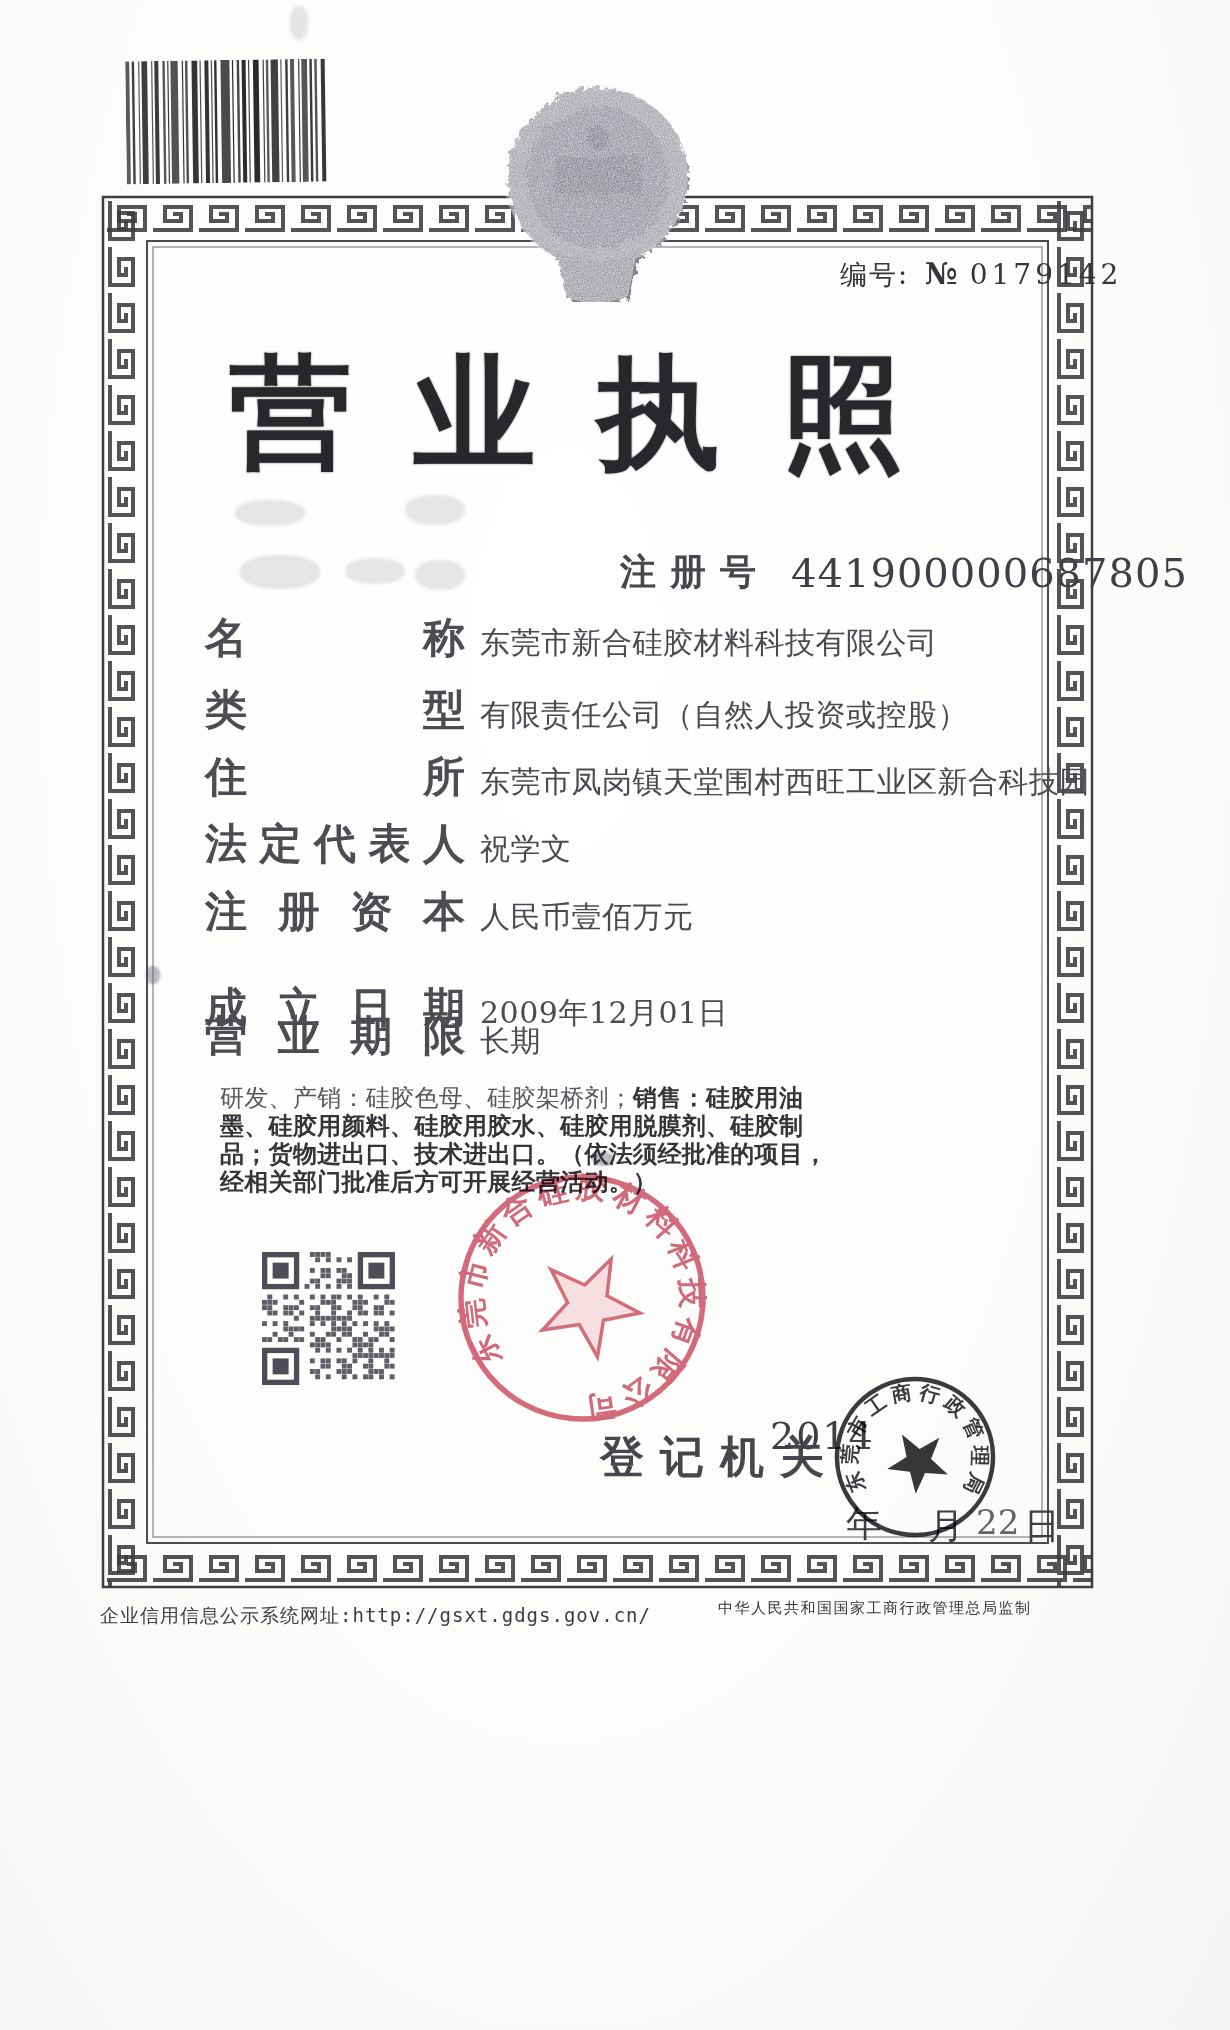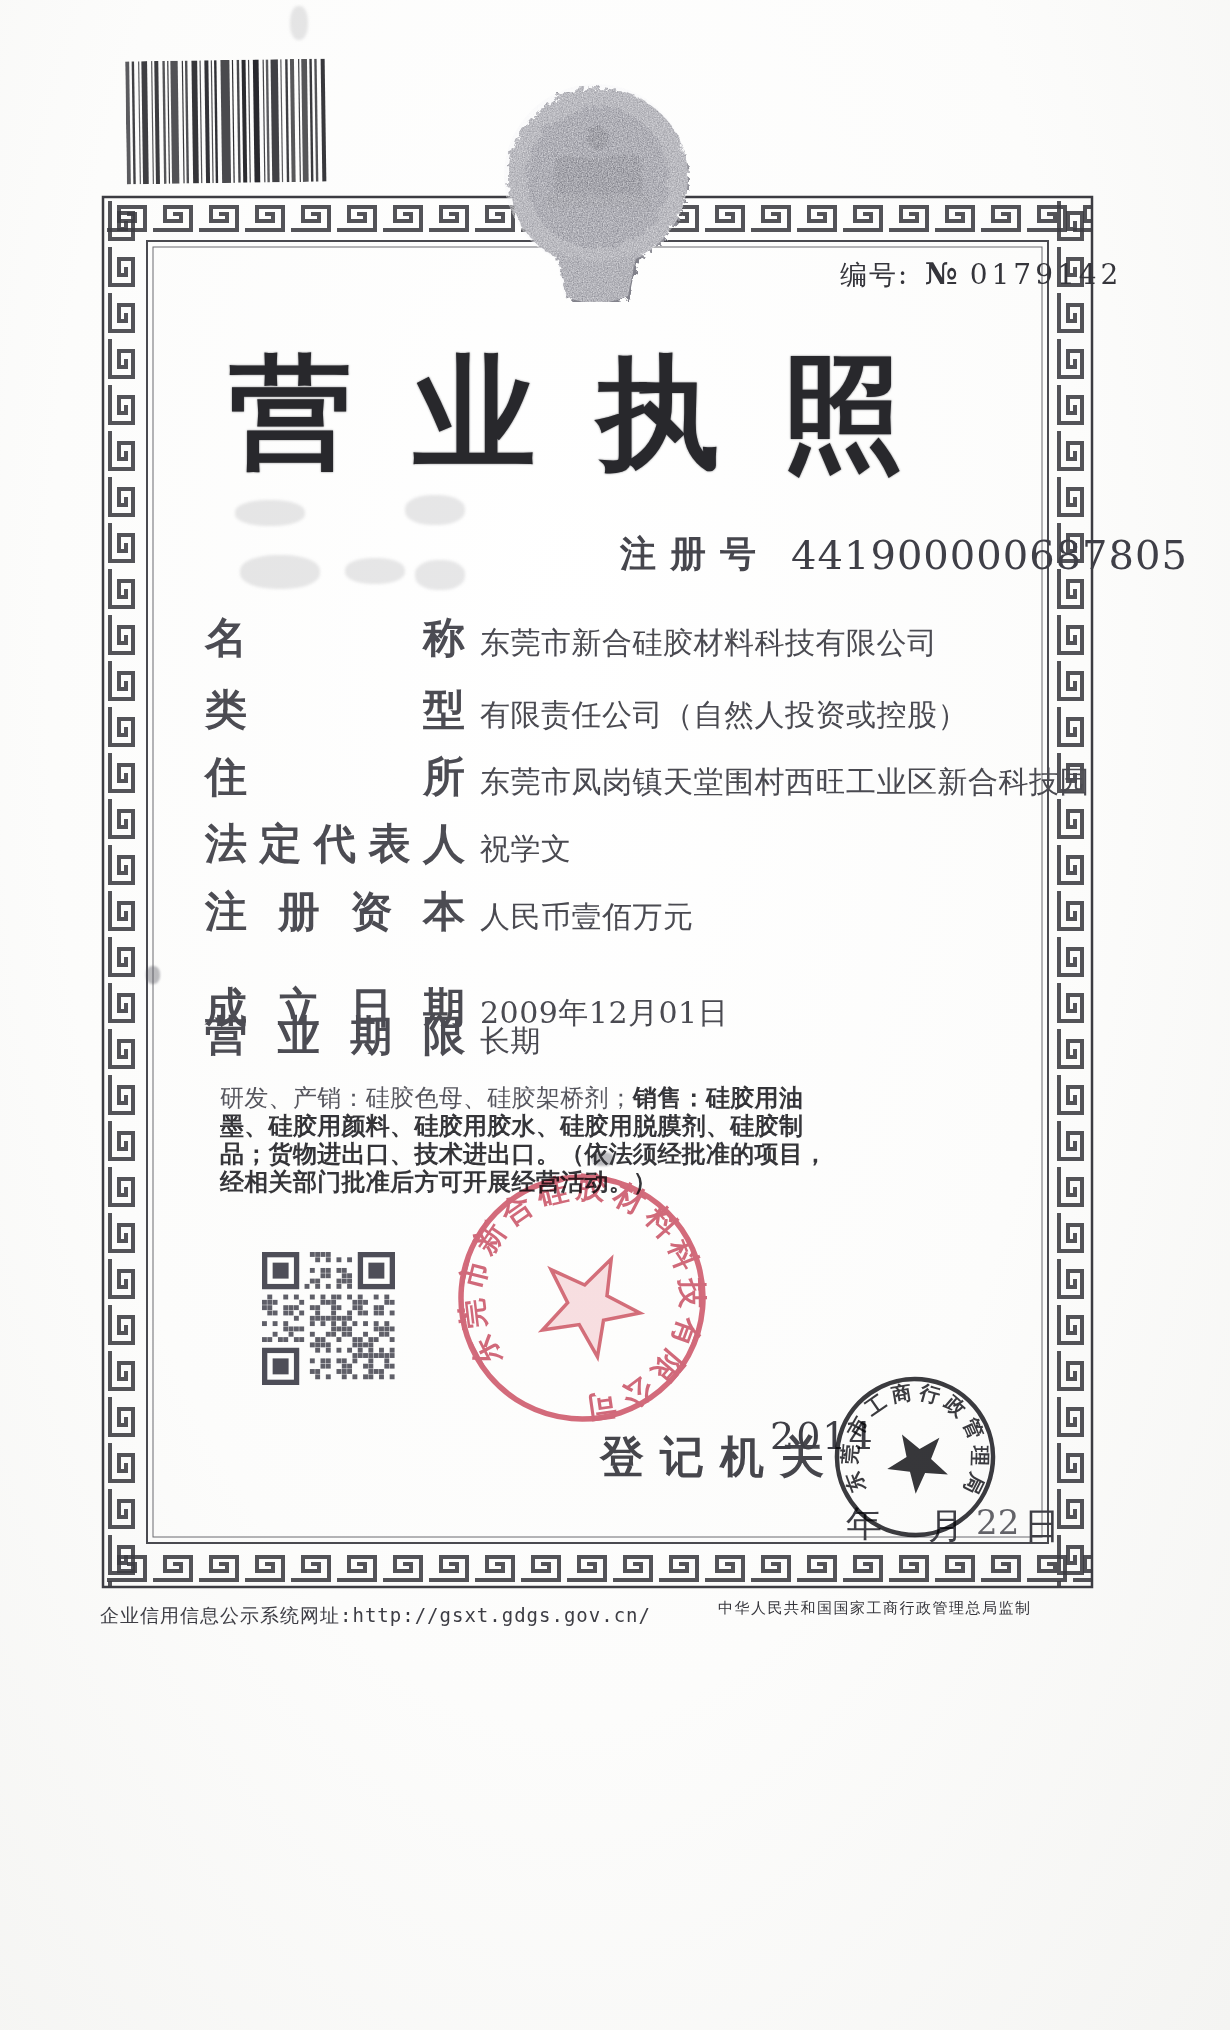--- a/index.html
+++ b/index.html
@@ -18,21 +18,21 @@
   .serial{left:840px;top:256px;z-index:4;font-family:"DejaVu Serif", serif;
           font-size:27px;color:#35353b;letter-spacing:2px;white-space:nowrap;}
   .serial .nosign{font-weight:bold;font-size:30px;margin:0 10px 0 16px;}
   .serial .num{font-size:28px;letter-spacing:4px;}
   
   .title{left:103px;top:346px;width:989px;z-index:4;text-align:center;
          font-size:122px;line-height:1.1;font-weight:900;color:#28282c;
          letter-spacing:62px;box-sizing:border-box;
          text-shadow:0 0 2px rgba(35,35,40,.65);}
   
-  .regline{left:620px;top:530px;z-index:4;white-space:nowrap;text-align:right;}
+  .regline{left:620px;top:548px;z-index:4;white-space:nowrap;text-align:right;}
   .reglabel{font-size:36px;font-weight:600;letter-spacing:14px;color:#46464d;vertical-align:middle;}
   .regnum{font-family:"DejaVu Serif", serif;font-size:40px;color:#3f3f47;margin-left:16px;
           letter-spacing:1px;vertical-align:middle;}
   
   .field{position:absolute;left:205px;display:flex;z-index:4;}
   .flabel{width:260px;font-size:42px;font-weight:600;color:#4c4c53;
           text-align:justify;text-align-last:justify;text-justify:inter-character;
           line-height:1.15;flex:0 0 auto;}
   .fvalue{margin-left:15px;padding-top:9px;font-family:"DejaVu Serif", serif;
           font-size:30px;color:#4a4a51;white-space:nowrap;letter-spacing:.5px;}

